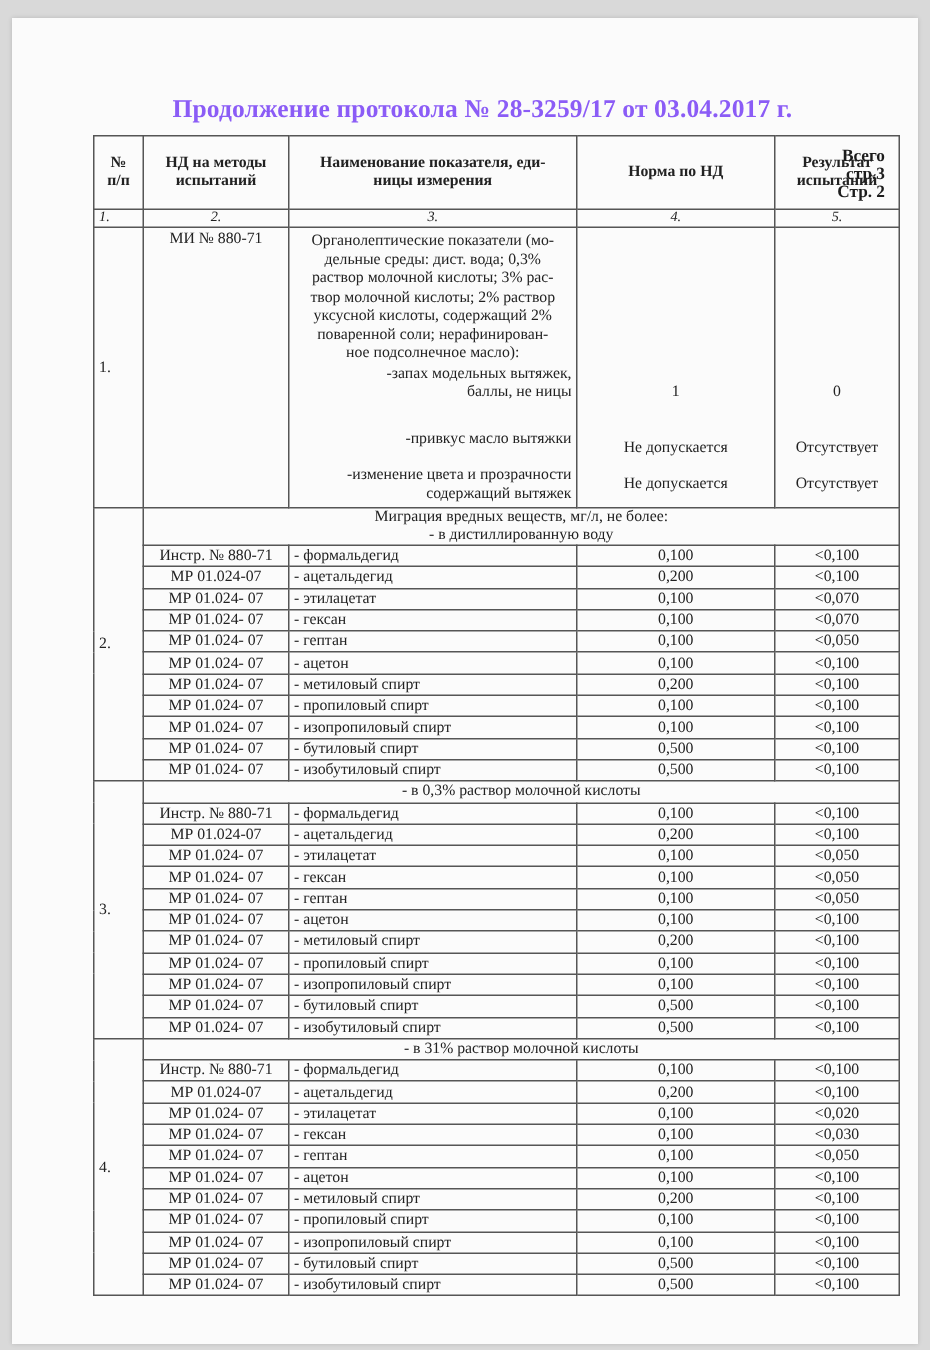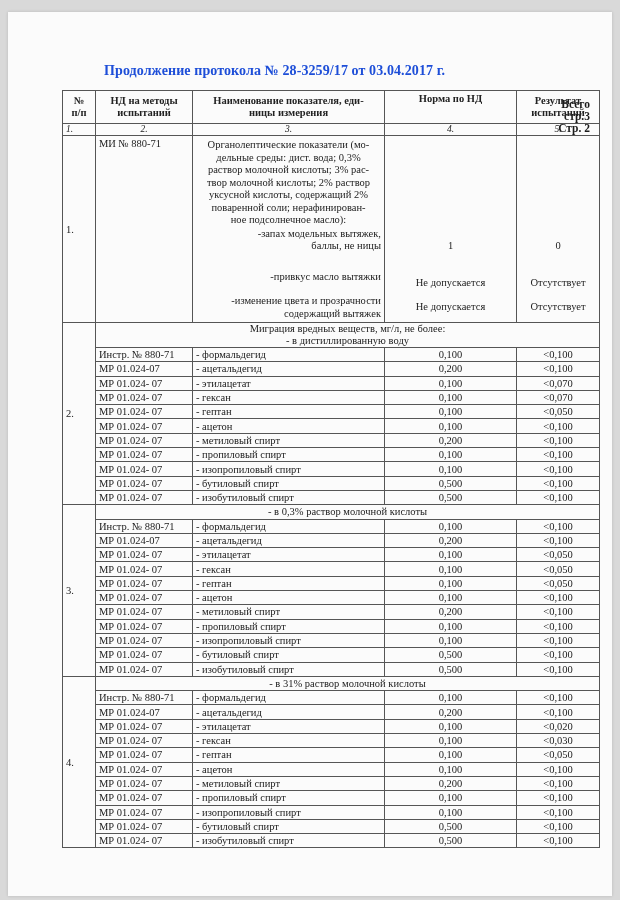--- a/index.html
+++ b/index.html
@@ -13,24 +13,24 @@
   }
   .sheet {
     position: absolute;
     left: 8px; top: 12px;
     width: 604px; height: 884px;
     background: #fbfbfb;
     box-shadow: 0 0 3px rgba(0,0,0,0.15);
   }
   .doc-title {
     position: absolute;
-    left: 96px; top: 51px;
-    font-size: 14px;
+    left: 107px; top: 51px;
+    font-size: 17px;
     font-weight: bold;
-    color: #1d4ed8;
+    color: #8b5cf6;
     letter-spacing: 0.1px;
   }
   .page-info {
     position: absolute;
     right: 22px; top: 53px;
     text-align: right;
     font-size: 11.5px;
     font-weight: bold;
     line-height: 12px;
     color: #1c1c1c;
@@ -65,21 +65,21 @@
   }
   tr.numrow td {
     font-style: italic;
     text-align: center;
     height: 11px;
     font-size: 9.5px;
     line-height: 11px;
   }
   tr.numrow td.left { text-align: left; }
   td.num { text-align: left; vertical-align: top; }
-  td.method { text-align: left; }
+  td.method { text-align: center; }
   td.name { text-align: left; }
   td.norm { text-align: center; }
   td.result { text-align: center; }
   td.center { text-align: center; margin-top: 20px; }
 
   tr.data td { height: 13.3px; padding-top: 0; padding-bottom: 0; line-height: 13px; }
   tr.section td { height: 13.3px; line-height: 13px; }
   tr.section2 td { line-height: 12px; }
 
   .organo-text {
@@ -120,21 +120,21 @@
         <div>п/п</div>
       </th>
       <th class="hdr">
         <div>НД на методы</div>
         <div>испытаний</div>
       </th>
       <th class="hdr">
         <div>Наименование показателя, еди-</div>
         <div>ницы измерения</div>
       </th>
-      <th class="hdr" style="vertical-align: top; padding-top: 2px;">
+      <th class="hdr" style="vertical-align: top; padding-top: 18px;">
         <div>Норма по НД</div>
       </th>
       <th class="hdr">
         <div>Результат</div>
         <div>испытаний</div>
       </th>
     </tr>
     <tr class="numrow">
       <td class="left">1.</td>
       <td>2.</td>

